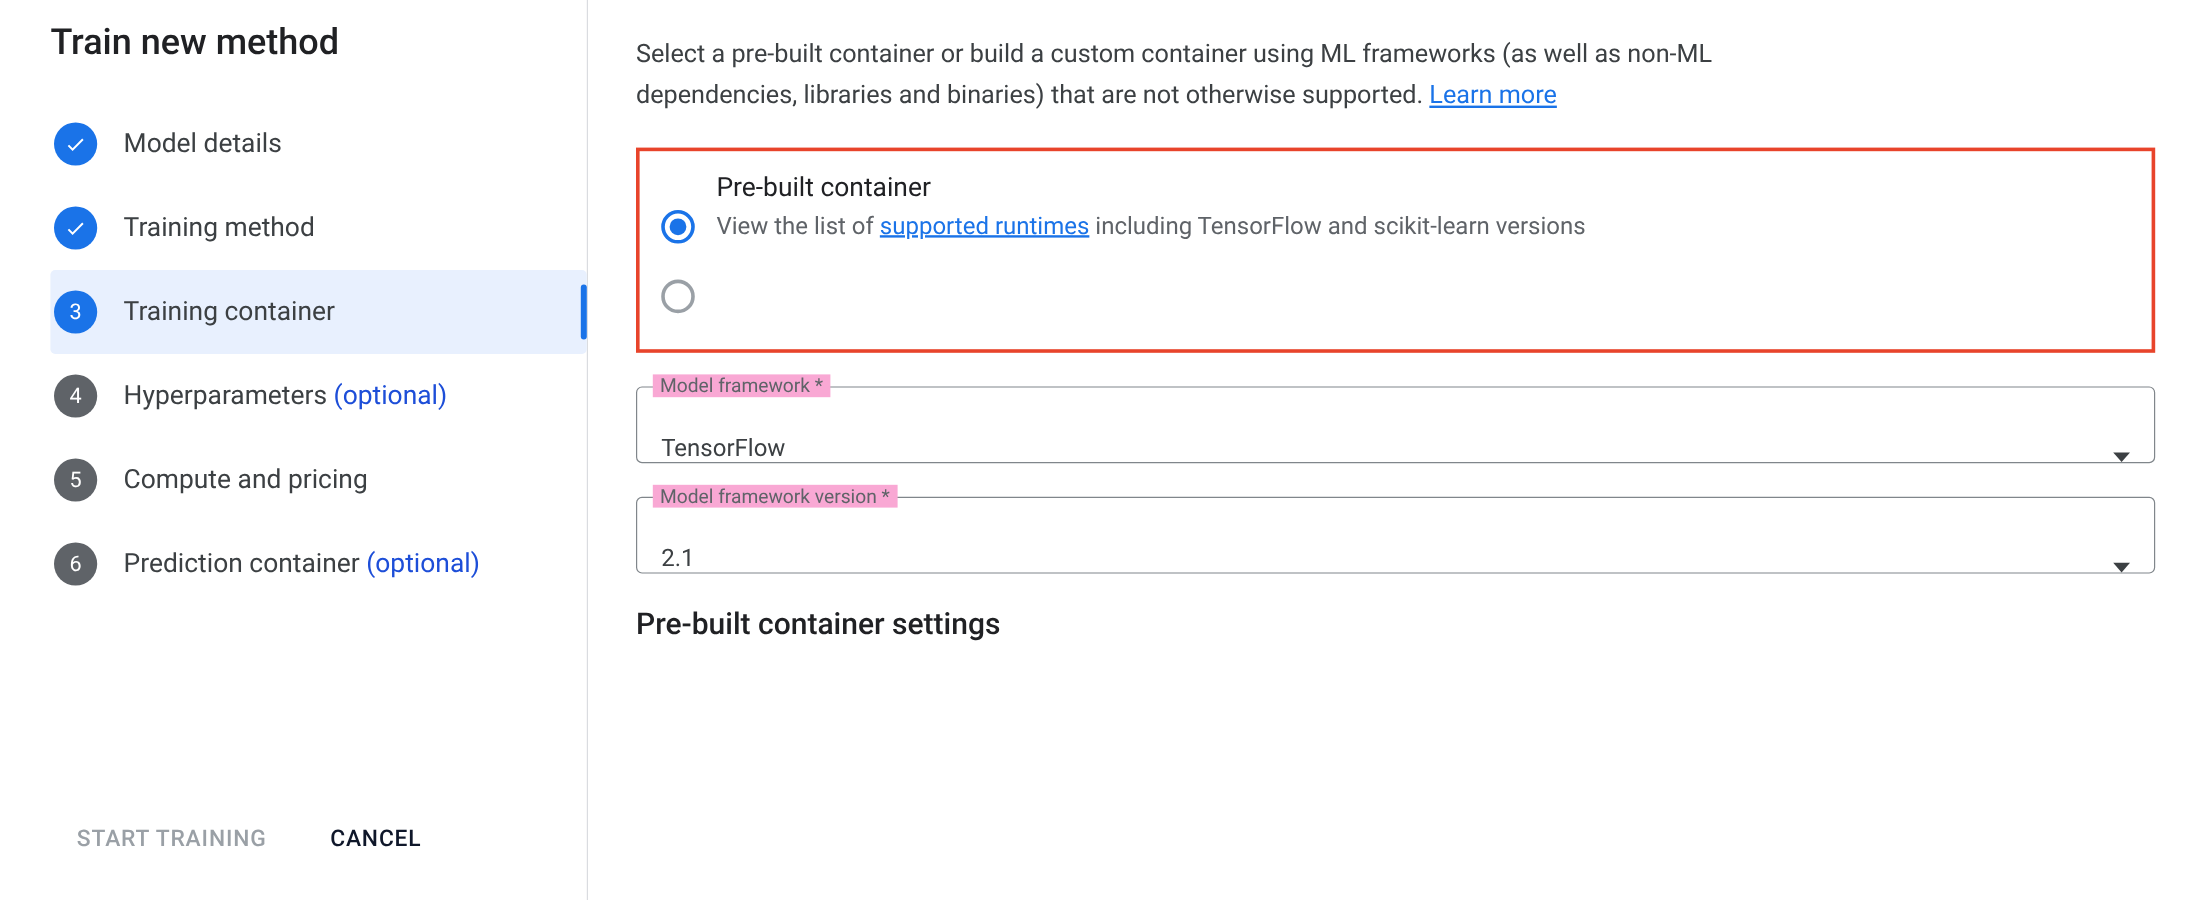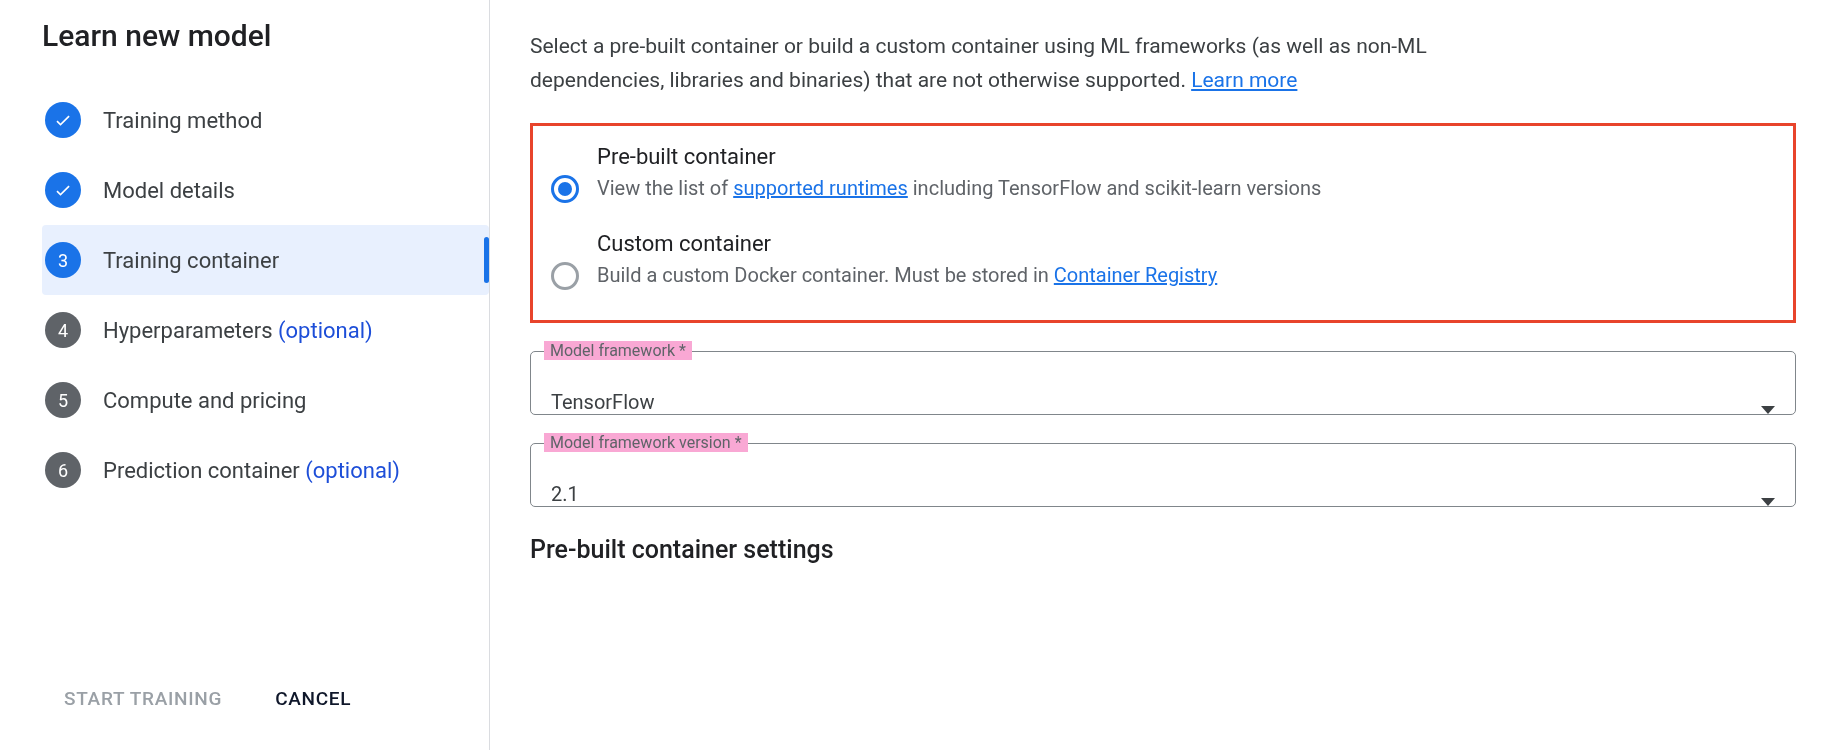--- a/index.html
+++ b/index.html
@@ -121,39 +121,39 @@
 .section-title {
   font-size: 25px; font-weight: 500;
   margin-top: 28px;
 }
 </style>
 </head>
 <body>
 
 <div class="layout">
   <div class="sidebar">
-    <h1 class="page-title">Learn new model</h1>
+    <h1 class="page-title">Train new method</h1>
     <div class="steps">
 
       <div class="step">
         <div class="step-icon done">
           <svg class="check-svg" viewBox="0 0 24 24">
               <path d="M9 16.2l-3.5-3.5-1.4 1.4L9 19 20 8l-1.4-1.4z"></path>
             </svg>
         </div>
-        <div class="step-label">Training method</div>
+        <div class="step-label">Model details</div>
       </div>
 
       <div class="step">
         <div class="step-icon done">
           <svg class="check-svg" viewBox="0 0 24 24">
               <path d="M9 16.2l-3.5-3.5-1.4 1.4L9 19 20 8l-1.4-1.4z"></path>
             </svg>
         </div>
-        <div class="step-label">Model details</div>
+        <div class="step-label">Training method</div>
       </div>
 
       <div class="step active">
         <div class="step-icon active">3</div>
         <div class="step-label">Training container</div>
       </div>
 
       <div class="step">
         <div class="step-icon pending">4</div>
         <div class="step-label">
@@ -196,26 +196,20 @@
         <div class="radio-text">
           <div class="radio-title">Pre-built container</div>
           <div class="radio-sub">
             <span>View the list of </span><span class="linkish">supported runtimes</span><span> including TensorFlow and scikit-learn versions</span>
           </div>
         </div>
       </div>
 
       <div class="radio-item">
         <div class="radio-outer"></div>
-        <div class="radio-text">
-          <div class="radio-title">Custom container</div>
-          <div class="radio-sub">
-            <span>Build a custom Docker container. Must be stored in </span><span class="linkish">Container Registry</span>
-          </div>
-        </div>
       </div>
 
     </div>
 
     <div class="select-wrap">
       <div class="select-legend">Model framework *</div>
       <div class="select-box">
         <span>TensorFlow</span>
         <span class="caret"></span>
       </div>

